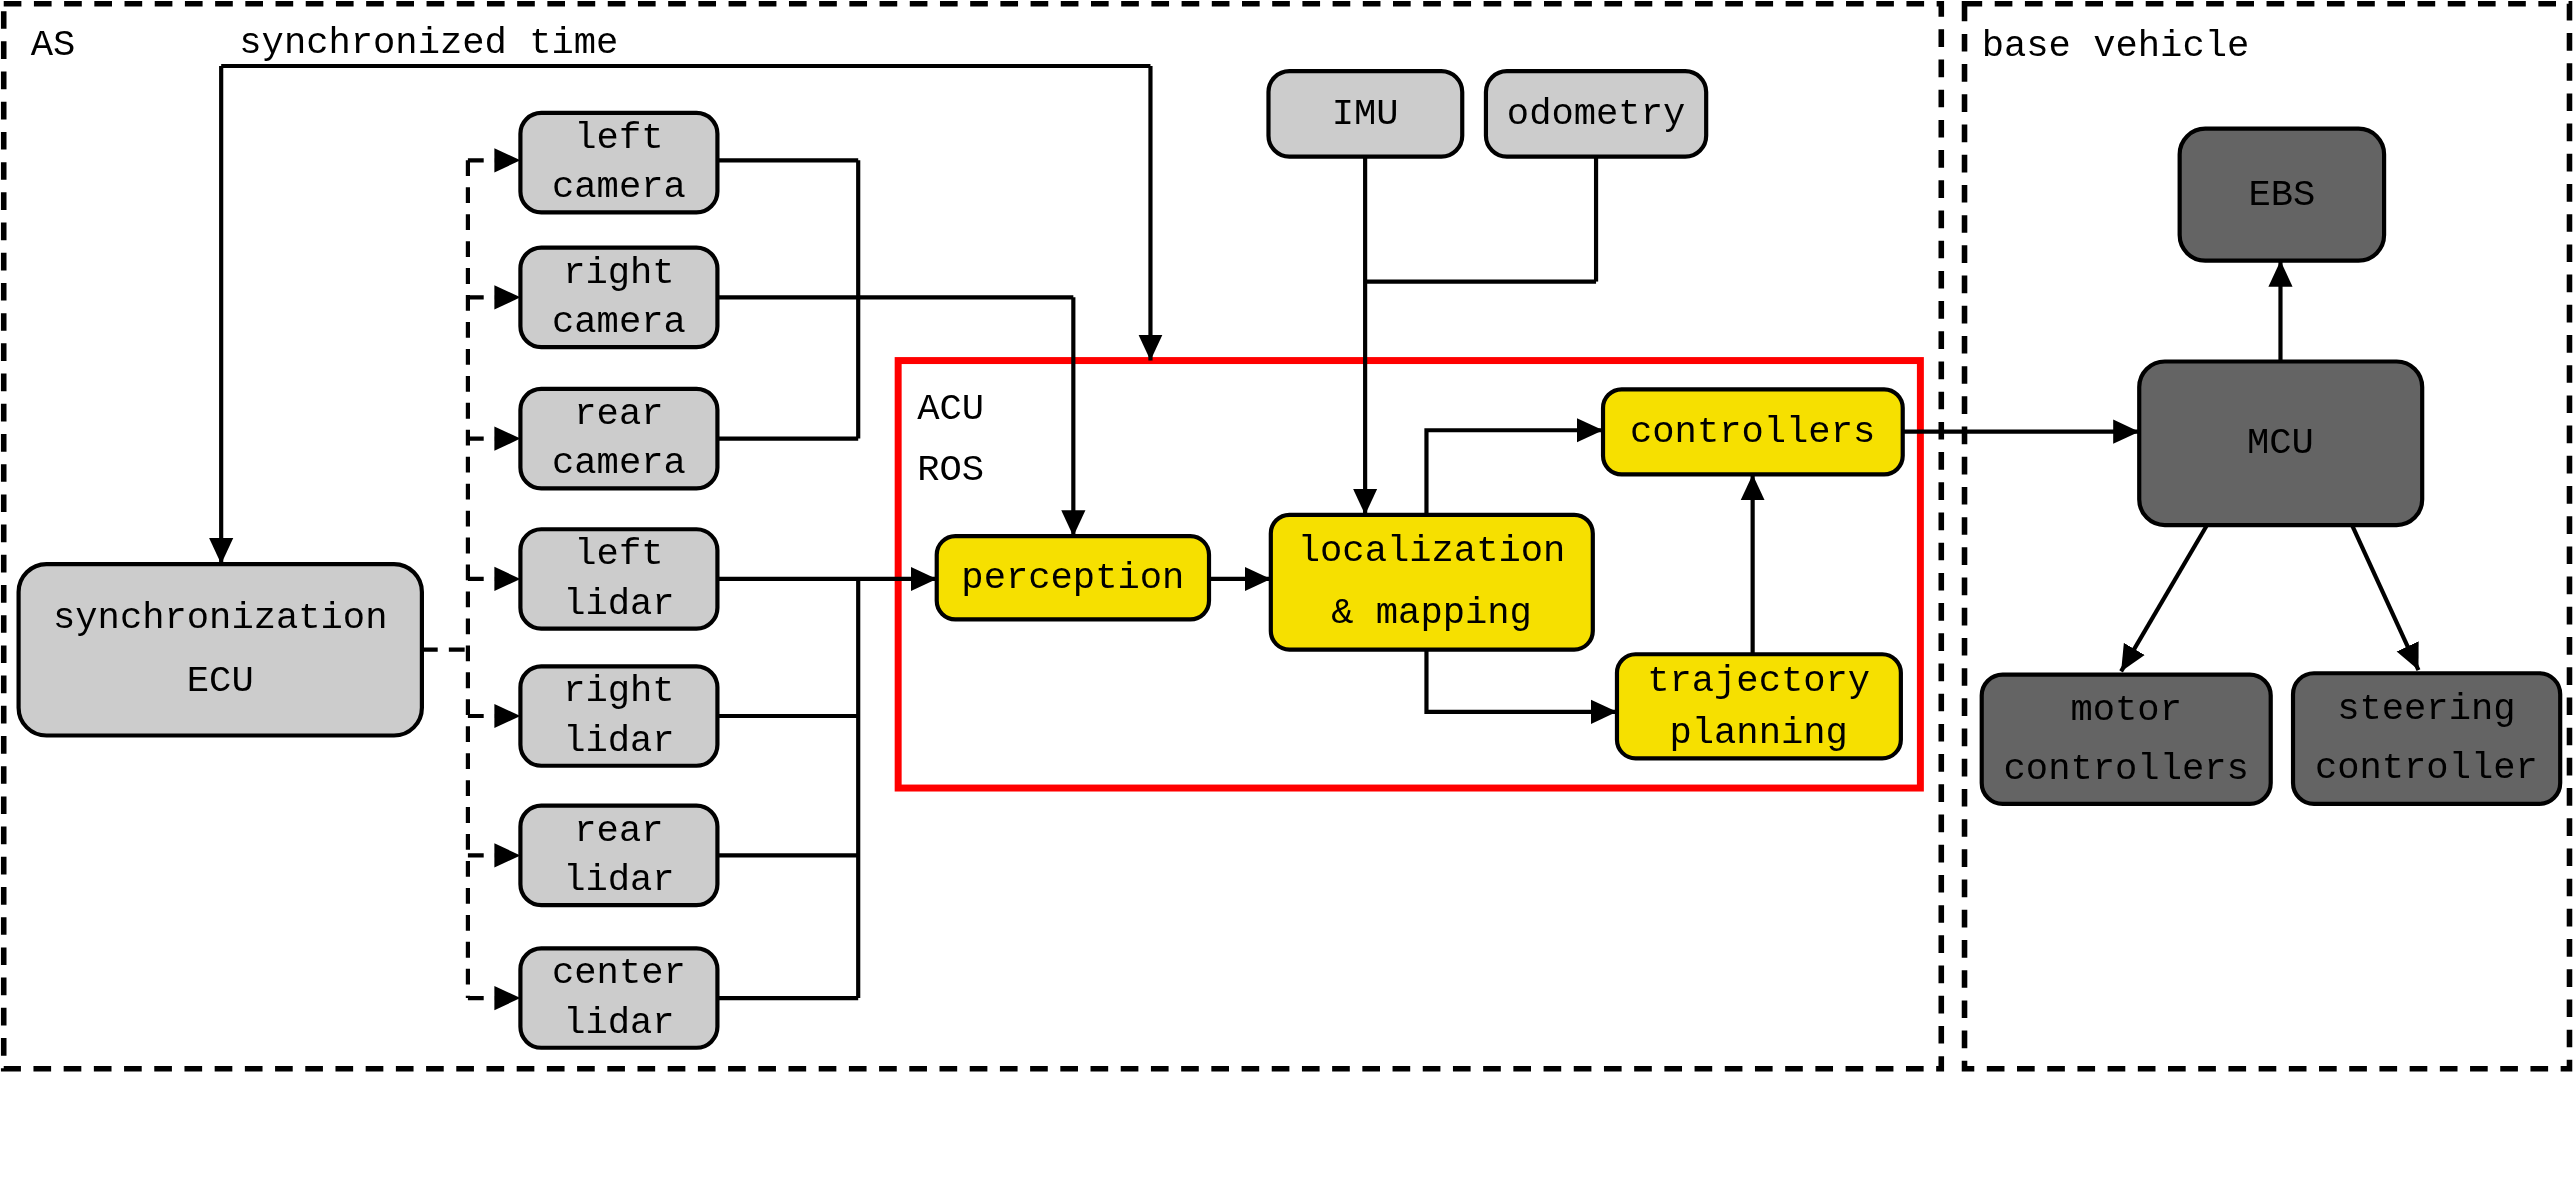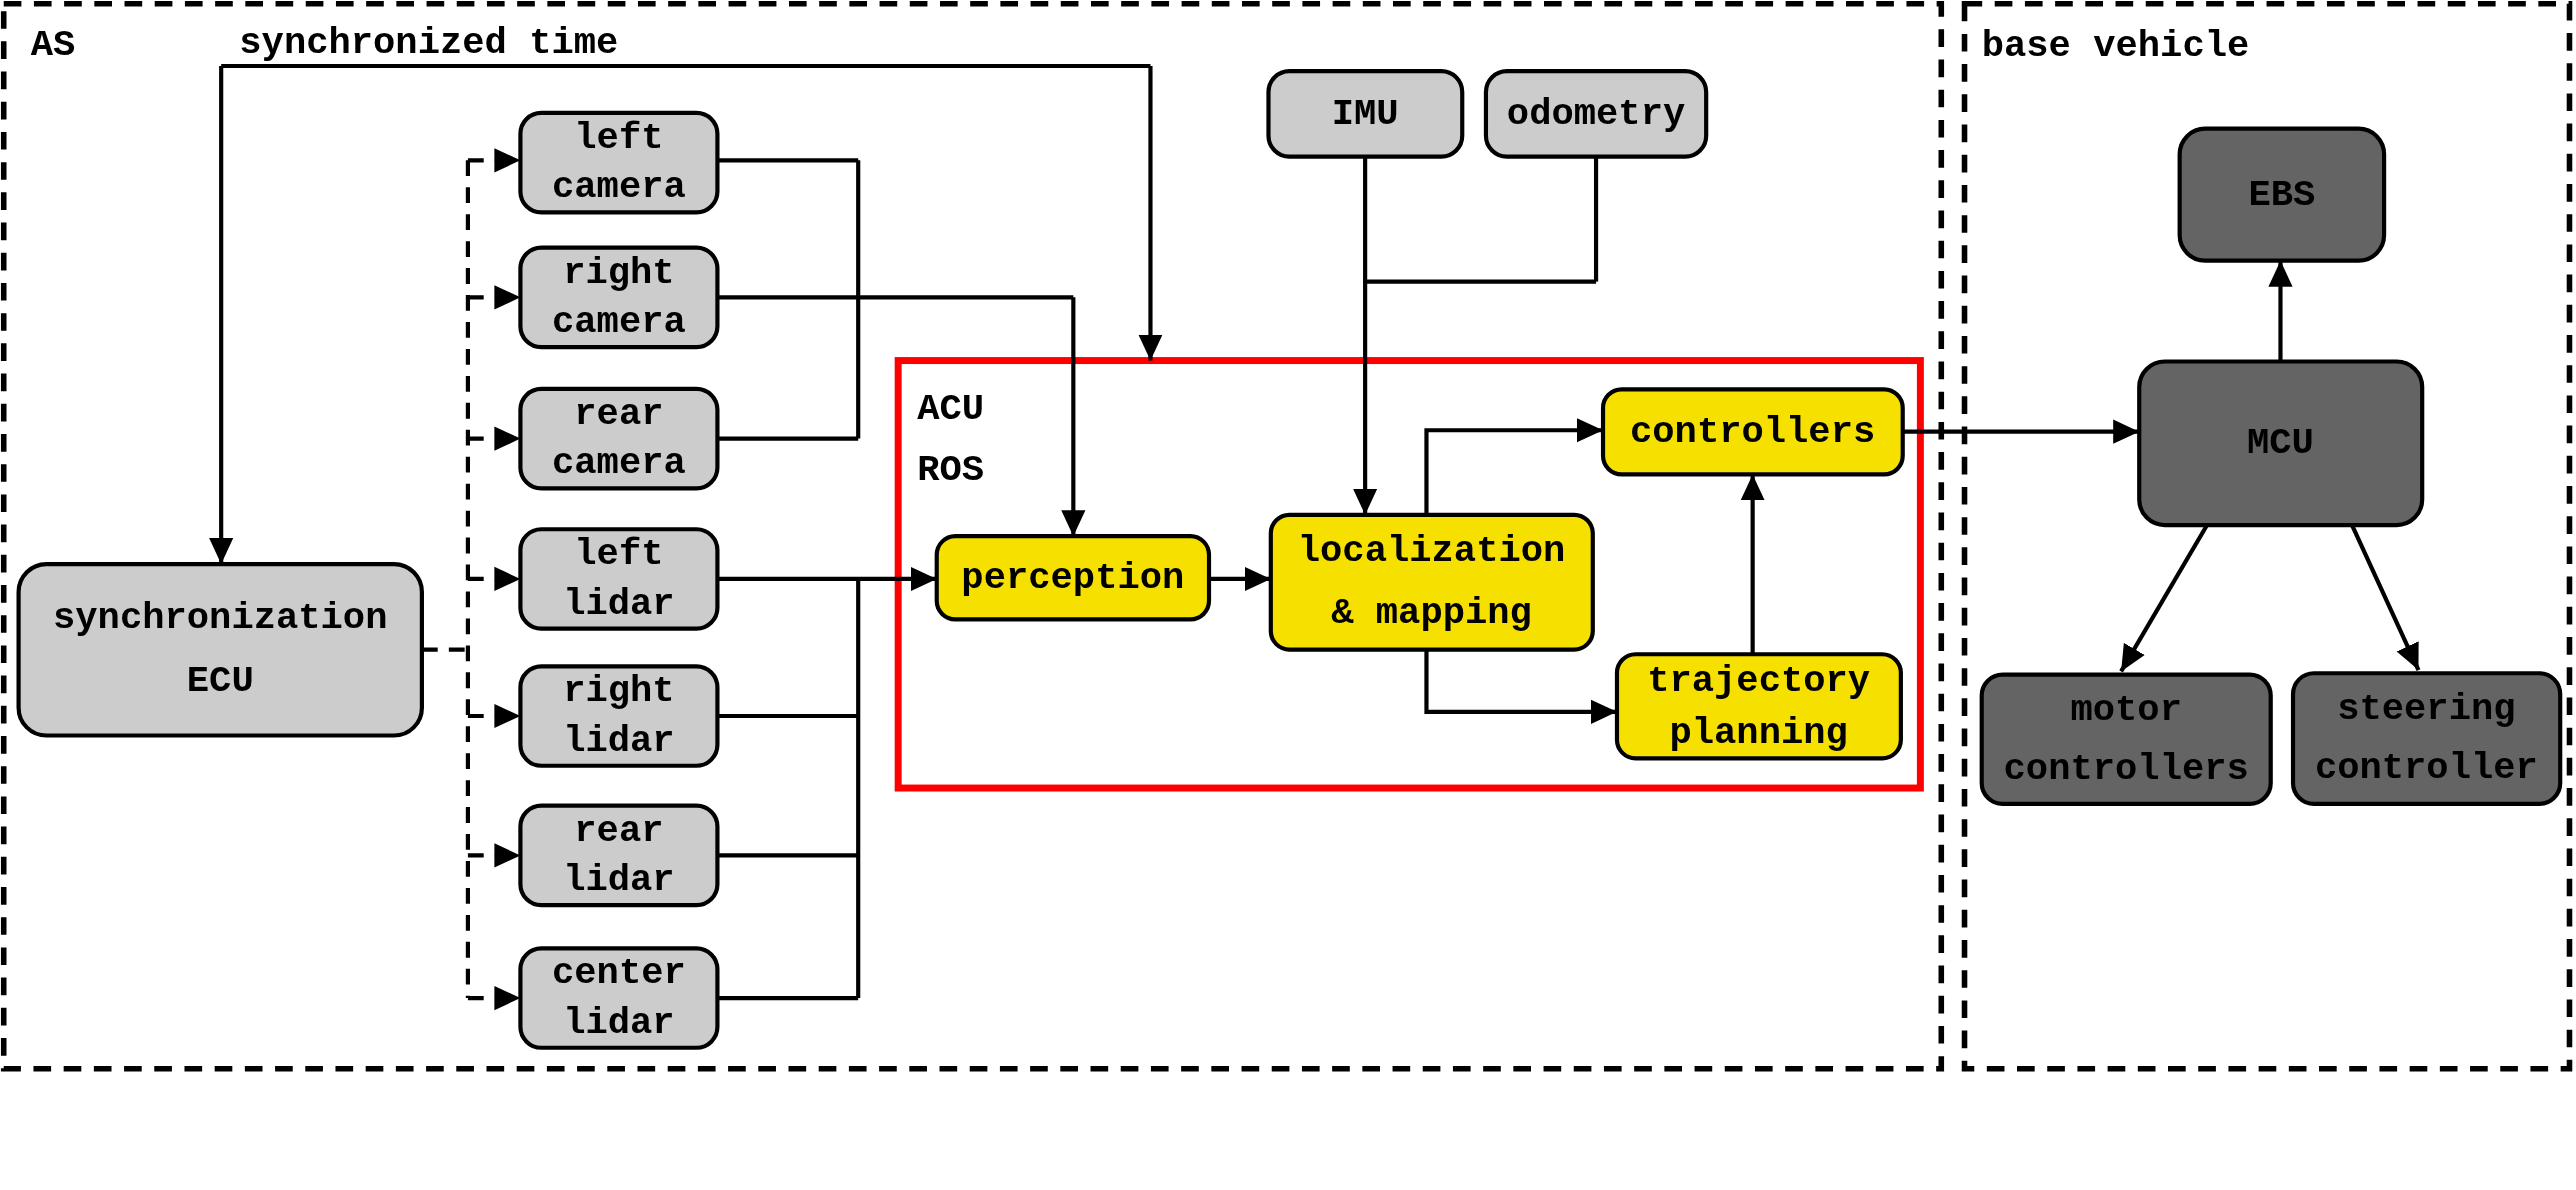--- a/index.html
+++ b/index.html
@@ -1,16 +1,16 @@
 <!DOCTYPE html>
 <html style="font-size:8.2px"><head>
 <meta charset="utf-8">
 <style>
   html,body{margin:0;padding:0;background:#ffffff;}
-  .canvas{width:100%;font-weight:bold;}
+  .canvas{width:100%;}
   svg{display:block;width:100%;height:auto;background:#ffffff;}
   text{font-family:"Liberation Mono","DejaVu Sans Mono",monospace;font-size:80px;fill:#000000;}
   .node-label{text-anchor:middle;dominant-baseline:central;}
   .region-label{dominant-baseline:central;}
   .edge{stroke:#000000;stroke-width:9;fill:none;}
   .edge-dash{stroke-dasharray:34 24;}
   .boundary{fill:none;stroke:#000000;stroke-width:12;stroke-dasharray:38 27;}
   .node{stroke:#000000;stroke-width:9;}
   .highlight-frame{fill:none;stroke-width:15;}
 </style>

